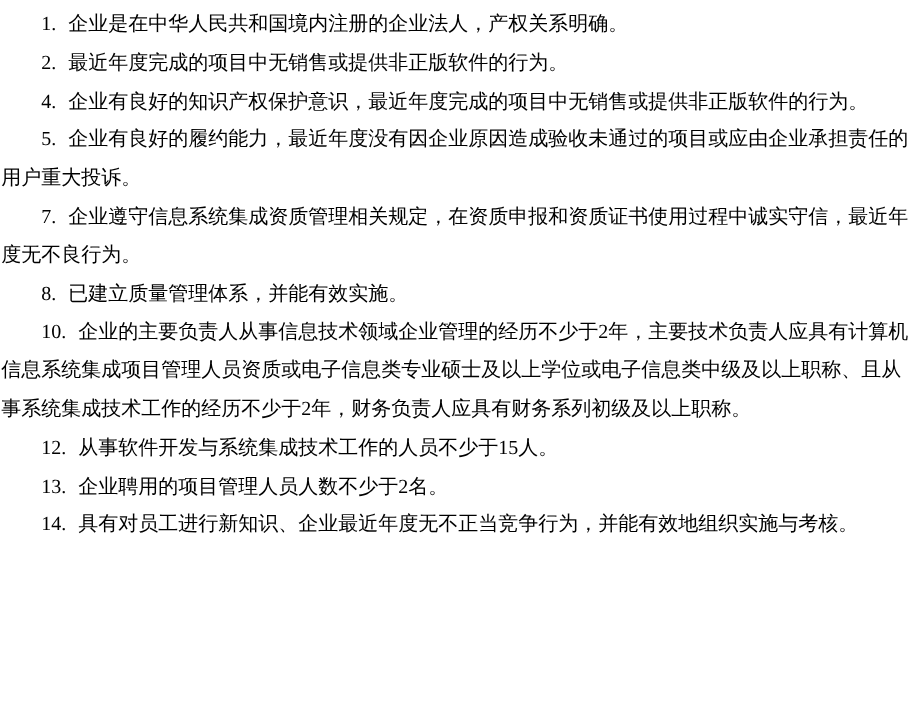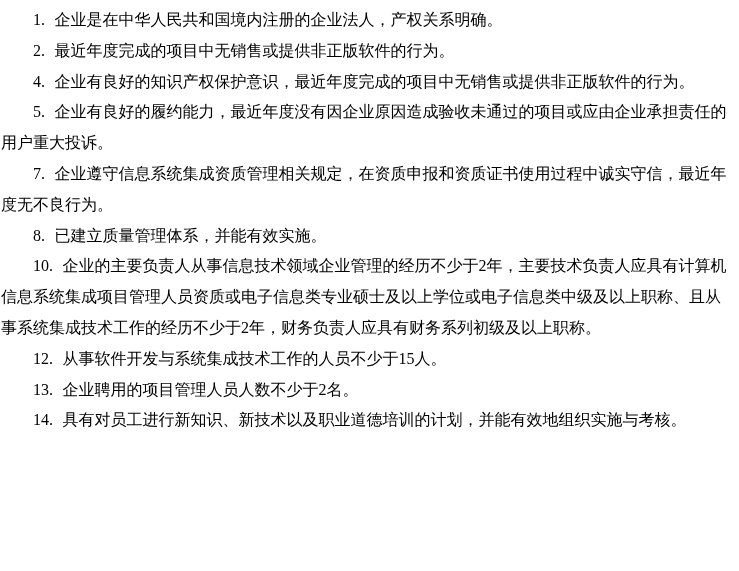--- a/index.html
+++ b/index.html
@@ -37,14 +37,14 @@
 <div class="doc">
   <p class="item"><span class="num">1.</span><span class="txt">企业是在中华人民共和国境内注册的企业法人，产权关系明确。</span></p>
   <p class="item"><span class="num">2.</span><span class="txt">最近年度完成的项目中无销售或提供非正版软件的行为。</span></p>
   <p class="item"><span class="num">4.</span><span class="txt">企业有良好的知识产权保护意识，最近年度完成的项目中无销售或提供非正版软件的行为。</span></p>
   <p class="item"><span class="num">5.</span><span class="txt">企业有良好的履约能力，最近年度没有因企业原因造成验收未通过的项目或应由企业承担责任的用户重大投诉。</span></p>
   <p class="item"><span class="num">7.</span><span class="txt">企业遵守信息系统集成资质管理相关规定，在资质申报和资质证书使用过程中诚实守信，最近年度无不良行为。</span></p>
   <p class="item"><span class="num">8.</span><span class="txt">已建立质量管理体系，并能有效实施。</span></p>
   <p class="item"><span class="num">10.</span><span class="txt">企业的主要负责人从事信息技术领域企业管理的经历不少于2年，主要技术负责人应具有计算机信息系统集成项目管理人员资质或电子信息类专业硕士及以上学位或电子信息类中级及以上职称、且从事系统集成技术工作的经历不少于2年，财务负责人应具有财务系列初级及以上职称。</span></p>
   <p class="item"><span class="num">12.</span><span class="txt">从事软件开发与系统集成技术工作的人员不少于15人。</span></p>
   <p class="item"><span class="num">13.</span><span class="txt">企业聘用的项目管理人员人数不少于2名。</span></p>
-  <p class="item"><span class="num">14.</span><span class="txt">具有对员工进行新知识、新技术以及职业道德培训的计划，并能有效地组织实施与考核。</span></p>
+  <p class="item"><span class="num">14.</span><span class="txt">具有对员工进行新知识、企业最近年度无不正当竞争行为，并能有效地组织实施与考核。</span></p>
 </div>
 
 </body></html>

